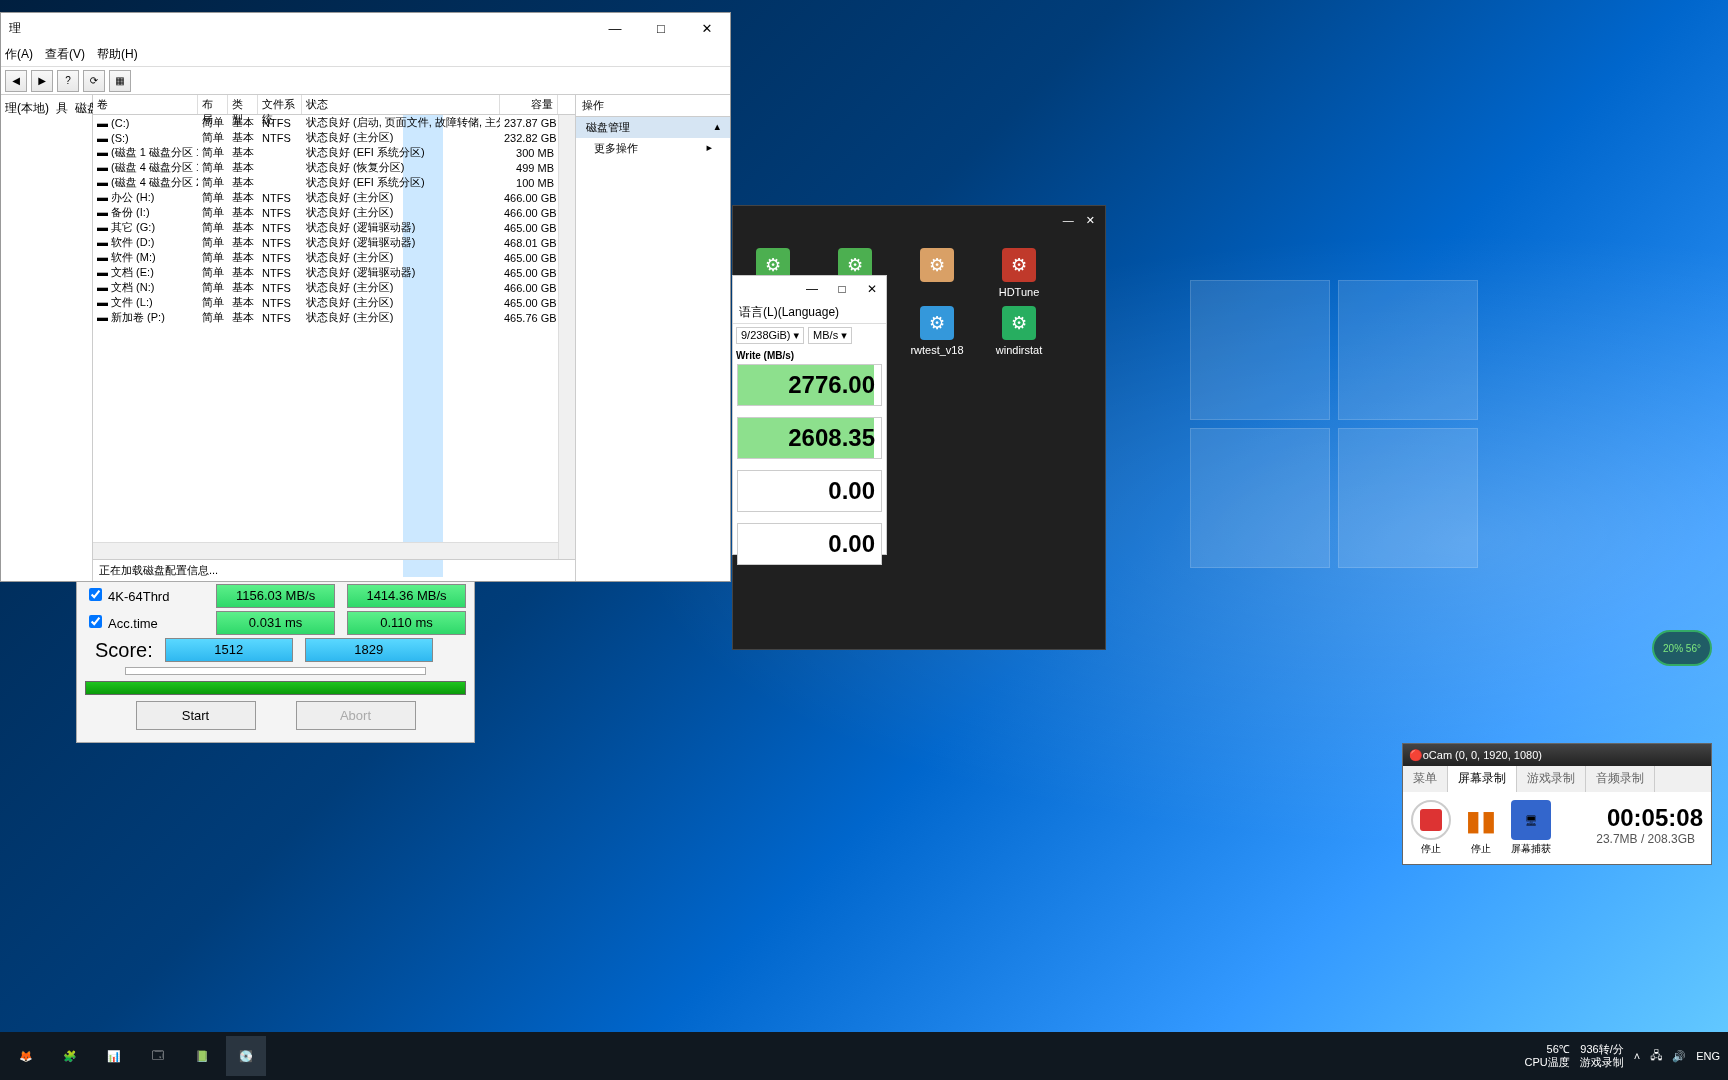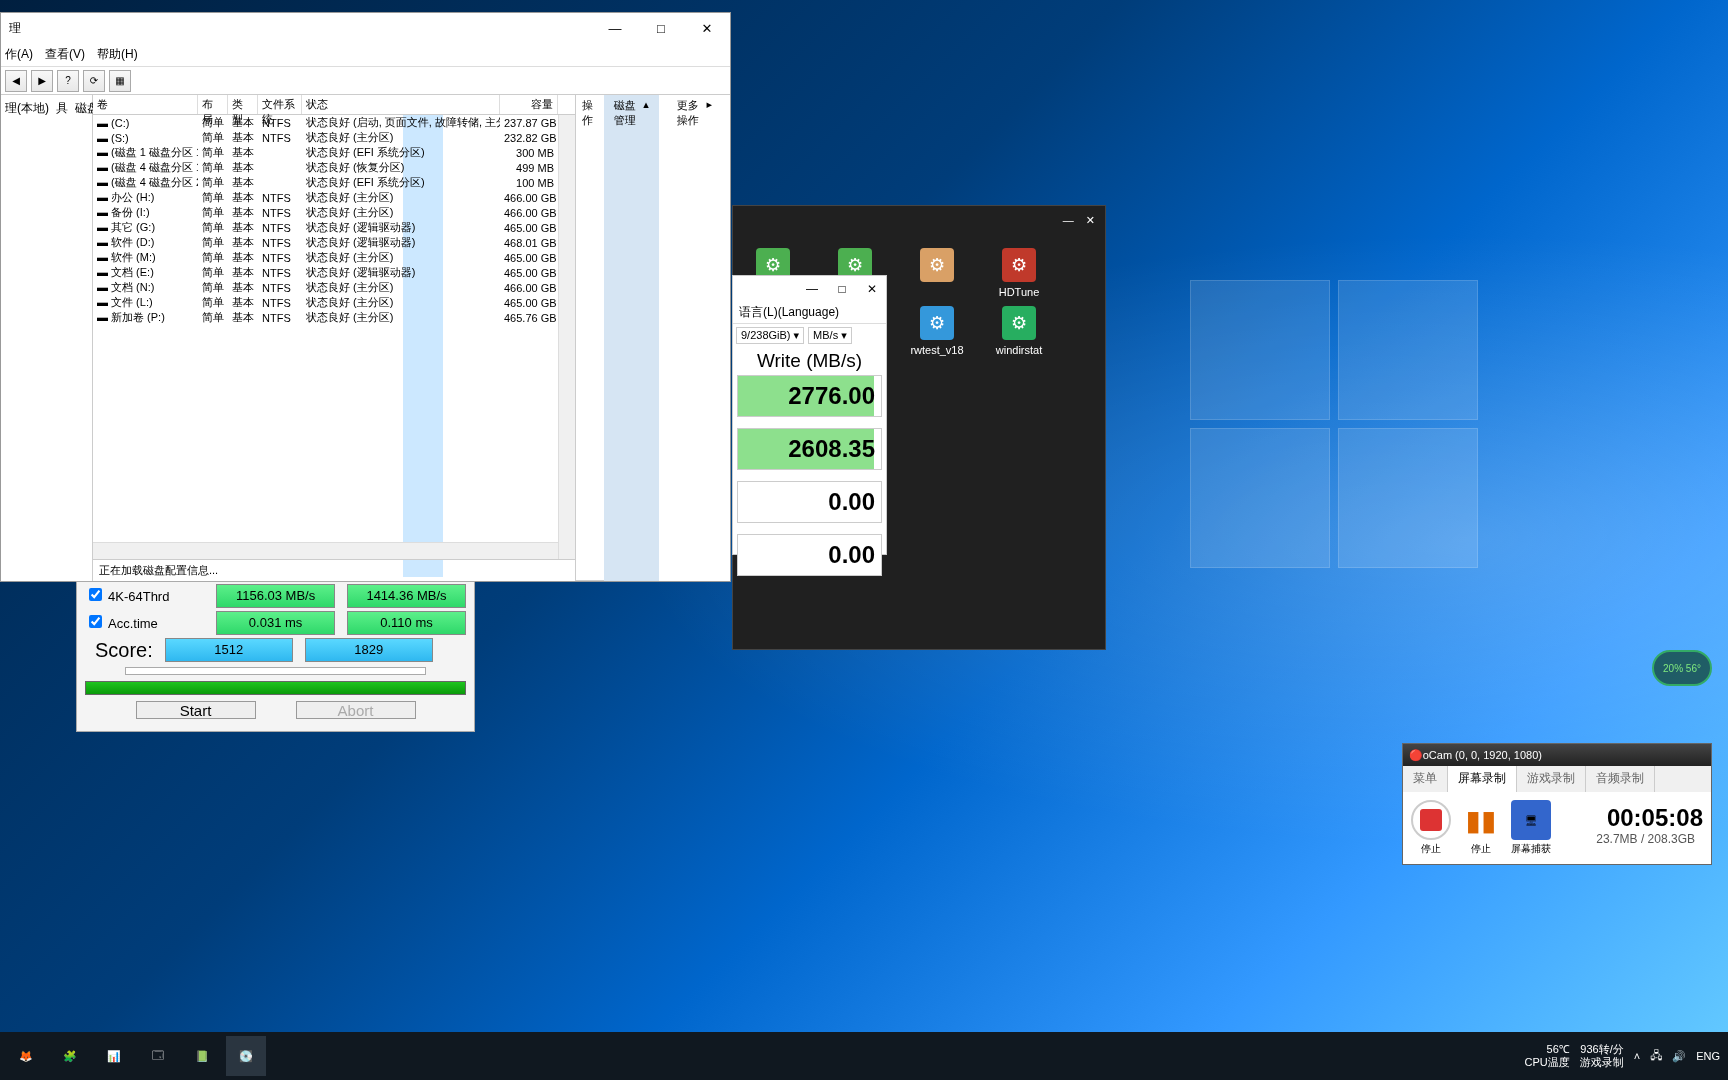--- a/index.html
+++ b/index.html
@@ -25,48 +25,48 @@
 .diskmgmt .main{flex:1;display:flex;flex-direction:column;min-width:0}
 .diskmgmt .cols{display:flex;border-bottom:1px solid #ccc;background:#fff;height:20px}
 .diskmgmt .cols div{border-right:1px solid #ddd;padding:2px 4px;font-size:11px}
 .diskmgmt .rows{flex:1;overflow:hidden;position:relative}
 .diskmgmt .row{display:flex;height:15px;align-items:center;font-size:11px}
 .diskmgmt .row div{padding:0 4px;white-space:nowrap;overflow:hidden}
 .diskmgmt .c1{width:105px}.diskmgmt .c2{width:30px}.diskmgmt .c3{width:30px}.diskmgmt .c4{width:44px}.diskmgmt .c5{width:198px}.diskmgmt .c6{width:58px;text-align:right}
 .diskmgmt .scrollb{position:absolute;right:0;top:0;bottom:0;width:17px;background:#f0f0f0;border-left:1px solid #ddd}
 .diskmgmt .scrollh{position:absolute;bottom:0;left:0;right:17px;height:17px;background:#f0f0f0;border-top:1px solid #ddd}
 .diskmgmt .status{height:22px;border-top:1px solid #ccc;padding:3px 6px;font-size:11px}
-.diskmgmt .actions{width:155px;border-left:1px solid #ccc;display:flex;}
+.diskmgmt .actions{width:155px;border-left:1px solid #ccc;display:flex;flex-direction:column}
 .diskmgmt .actions .hdr{background:#fff;border-bottom:1px solid #ccc;padding:3px 6px;font-size:11px}
 .diskmgmt .actions .hl{background:#d6e5f3;padding:3px 10px;display:flex;justify-content:space-between;font-size:11px}
 .diskmgmt .actions .item{padding:3px 18px;font-size:11px;display:flex;justify-content:space-between}
 
 
 .bench{position:absolute;left:76px;top:581px;width:399px;background:#f4f4f4;border:1px solid #aaa;padding:0 8px 12px;font-size:13px}
 .bench .r{display:flex;align-items:center;height:27px;gap:12px}
 .bench .lbl{width:128px;padding-left:4px}
 .bench .lbl input{margin-right:6px}
 .bench .cell{width:128px;height:24px;border:1px solid #888;display:flex;align-items:center;justify-content:center;font-size:13px}
 .bench .green{background:linear-gradient(#5cf08a,#2fd86a)}
 .bench .blue{background:linear-gradient(#5ad8ff,#2fb8f0)}
 .bench .score{font-size:20px;font-weight:400;padding:4px 0 0 10px;height:30px}
 .bench .progress{height:14px;background:linear-gradient(#1fc41f,#0a9a0a);margin:6px 0;border:1px solid #666}
 .bench .thin{height:8px;background:#fff;border:1px solid #aaa;margin:4px 40px}
 .bench .btns{display:flex;justify-content:center;gap:40px;margin-top:6px}
-.bench .btn{width:120px;height:18px;border:1px solid #999;background:#eee;font-size:15px;display:flex;align-items:center;justify-content:center}
+.bench .btn{width:120px;height:29px;border:1px solid #999;background:#eee;font-size:13px;display:flex;align-items:center;justify-content:center}
 .bench .btn.dis{color:#aaa}
 
 
 .cdm{position:absolute;left:732px;top:275px;width:155px;height:280px;background:#fff;border:1px solid #ccc;font-size:12px}
 .cdm .tb{height:26px;display:flex;justify-content:flex-end;align-items:center;padding:0 4px;gap:10px}
 .cdm .tb div{width:20px;text-align:center}
 .cdm .menu{padding:2px 6px;border-bottom:1px solid #ddd}
 .cdm .sel{display:flex;gap:4px;padding:3px}
 .cdm .sel div{border:1px solid #ccc;padding:1px 4px;font-size:11px}
-.cdm .hdr{text-align:center;font-weight:400;padding:3px;font-size:19px}
+.cdm .hdr{text-align:left;font-weight:700;padding:3px;font-size:10px}
 .cdm .val{height:42px;border:1px solid #ccc;margin:0 4px 11px;display:flex;align-items:center;justify-content:flex-end;padding-right:6px;font-size:24px;font-weight:700;background:linear-gradient(90deg,#8de08d 0%,#8de08d var(--p,50%),#fff var(--p,50%))}
 .cdm .val.z{--p:0%}
 
 
 .tools{position:absolute;left:732px;top:205px;width:374px;height:445px;background:#202020;border:1px solid #444;font-size:11px;color:#fff}
 .tools .tb{height:28px;display:flex;justify-content:flex-end;align-items:center;gap:12px;padding:0 10px}
 .tools .grid{display:flex;flex-wrap:wrap;gap:8px 22px;padding:14px 10px}
 .tools .it{width:60px;display:flex;flex-direction:column;align-items:center;gap:4px;text-align:center}
 .tools .it .ic{width:34px;height:34px;border-radius:4px;display:flex;align-items:center;justify-content:center;font-size:18px}
 
@@ -76,21 +76,21 @@
 .ocam .tabs{display:flex;background:#f0f0f0;height:26px}
 .ocam .tabs div{padding:4px 10px;border-right:1px solid #ccc;color:#666}
 .ocam .tabs .act{background:#fff;color:#000}
 .ocam .body{display:flex;padding:8px;align-items:center;gap:10px}
 .ocam .bbtn{display:flex;flex-direction:column;align-items:center;font-size:10px;gap:2px}
 .ocam .bbtn .ic{width:40px;height:40px;border-radius:20px;display:flex;align-items:center;justify-content:center}
 .ocam .timer{font-size:24px;font-weight:700;margin-left:auto}
 .ocam .sz{font-size:12px;color:#555;text-align:right;padding:0 8px 6px}
 
 
-.hw{position:absolute;right:16px;top:650px;width:60px;height:36px;display:flex;align-items:center;justify-content:center;color:#7fe87f;font-size:10px;border:2px solid #3a6;border-radius:30px;background:rgba(0,40,0,.6)}
+.hw{position:absolute;right:16px;top:630px;width:60px;height:36px;display:flex;align-items:center;justify-content:center;color:#7fe87f;font-size:10px;border:2px solid #3a6;border-radius:30px;background:rgba(0,40,0,.6)}
 
 
 .taskbar{position:absolute;bottom:0;left:0;right:0;height:48px;background:#101820;display:flex;align-items:center;color:#fff;font-size:11px}
 .taskbar .left{display:flex;gap:4px;padding-left:6px}
 .taskbar .left .ti{width:40px;height:40px;display:flex;align-items:center;justify-content:center}
 .taskbar .left .ti.act{background:#2a3540}
 .taskbar .right{margin-left:auto;display:flex;align-items:center;gap:10px;padding-right:8px}
 .taskbar .right .col{display:flex;flex-direction:column;align-items:flex-end;line-height:1.15}
 </style>
 </head>

